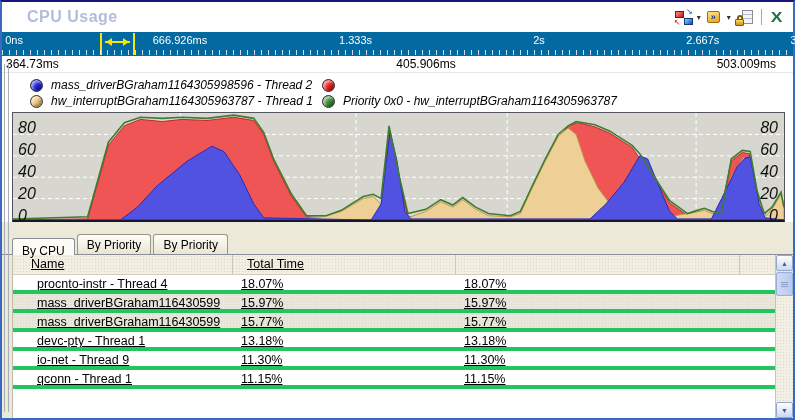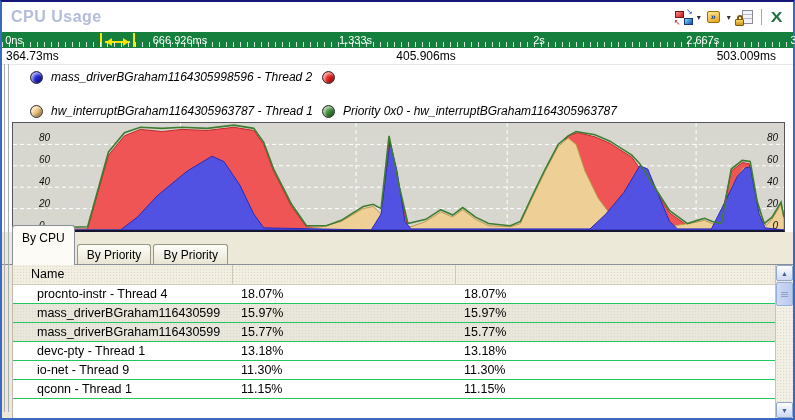--- a/index.html
+++ b/index.html
@@ -2,21 +2,21 @@
 <html><head>
 <meta charset="utf-8">
 <style>
   * { box-sizing: border-box; margin: 0; padding: 0; }
   html,body { width:795px; height:420px; overflow:hidden; background:#fff;
     font-family:"Liberation Sans", sans-serif; }
   .widget { position:relative; width:795px; height:420px; background:#fff;
     border:2px solid #3b68c1; border-top-color:#15157a; display:flex; flex-direction:column; }
 
   
-  .titlebar { height:30px; display:flex; align-items:center; padding:0 10px 0 9px; background:#fff; flex:none; }
+  .titlebar { height:30px; display:flex; align-items:center; padding:0 10px 0 25px; background:#fff; flex:none; }
   .title { font-size:16px; font-weight:bold; color:#b3bcdb; letter-spacing:.5px; }
   .toolbar { margin-left:auto; display:flex; align-items:center; gap:3px; }
   .tbtn { position:relative; width:18px; height:17px; display:inline-block; cursor:default; }
   .caret { font-size:8px; color:#333; padding:0 1px; line-height:17px; }
   .tsep { width:1px; height:16px; background:#a8a8a8; margin:0 5px; }
   .closex { font-weight:bold; font-size:14px; color:#1f7145; transform:scaleX(1.25); padding:0 2px; line-height:17px; }
 
   .sq1 { position:absolute; left:0; top:2px; width:9px; height:7px;
     background:linear-gradient(135deg,#ff8c8c,#c01818); border:1px solid #701818; }
   .sq2 { position:absolute; right:0; bottom:1px; width:9px; height:7px;
@@ -29,75 +29,75 @@
   .panelic { position:absolute; right:0; top:1px; width:11px; height:14px; background:#f4f4f8;
     border:1px solid #8a8a9a; }
   .panelic::before { content:""; position:absolute; left:0; right:0; top:3px; height:1px; background:#b8b8c8; }
   .panelic::after  { content:""; position:absolute; left:0; right:0; top:7px; height:1px; background:#b8b8c8; }
   .lockb { position:absolute; left:0; bottom:0; width:9px; height:7px; border-radius:1px;
     background:linear-gradient(#ffd860,#c89020); border:1px solid #7c5c08; }
   .locks { position:absolute; left:2px; bottom:6px; width:6px; height:5px;
     border:2px solid #7c5c08; border-bottom:none; border-radius:4px 4px 0 0; }
 
   
-  .ruler { position:relative; height:16px; background:#15803d; flex:none;text-align:center; }
+  .ruler { position:relative; height:24px; background:#0369a1; flex:none;text-align:center; }
   .ruler::after { content:""; position:absolute; left:0; right:0; bottom:1px; height:5px;
     background:repeating-linear-gradient(90deg, rgba(255,255,255,.8) 0 1px, transparent 1px 7px); }
   .rlabel { position:absolute; top:2px; color:#fff; font-size:11px; white-space:nowrap; }
   .sel { position:absolute; top:1px; bottom:1px; border-left:2px solid #ffe400; border-right:2px solid #ffe400; }
   .sel-hline { position:absolute; left:3px; right:3px; top:8px; height:2px; background:#ffe400; }
   .sel-hline::before { content:""; position:absolute; left:-3px; top:-3px; width:0; height:0;
     border:4px solid transparent; border-right:6px solid #ffe400; }
   .sel-hline::after { content:""; position:absolute; right:-3px; top:-3px; width:0; height:0;
     border:4px solid transparent; border-left:6px solid #ffe400; }
 
   
   .times { position:relative; height:17px; background:#fff; font-size:12px; color:#000; flex:none;
     border-bottom:1px solid #e8e8e8; }
   .t-left { position:absolute; left:4px; top:1px; }
   .t-mid { position:absolute; left:424px; top:1px; transform:translateX(-50%); }
   .t-right { position:absolute; right:17px; top:1px; }
 
   
   .legend { padding:5px 0 2px 28px; background:#fff; display:grid;
-    grid-template-columns:292px auto; row-gap:20px; flex:none; }
+    grid-template-columns:292px auto; row-gap:2px; flex:none; }
   .legend-item { display:flex; align-items:center; gap:8px; font-style:italic; font-size:12px; color:#000;
     white-space:nowrap; }
   .dot { width:13px; height:13px; border-radius:50%; border:1px solid #333; flex:none;
     box-shadow:inset 2px 2px 3px rgba(255,255,255,.65), inset -2px -2px 3px rgba(0,0,0,.35); }
   .dot.hatched { background-image:repeating-linear-gradient(45deg, rgba(0,60,0,.45) 0 1px, transparent 1px 3px),
     repeating-linear-gradient(-45deg, rgba(0,60,0,.45) 0 1px, transparent 1px 3px); }
 
   
   .chart { position:relative; margin:2px 8px 0 10px; height:110px; background:#d7d7d0;
     border:1px solid #54545e; border-bottom:2px solid #16162e; flex:none; }
   .chart svg { position:absolute; left:0; top:0; width:100%; height:100%; }
-  .ylab { position:absolute; font-style:italic; font-size:10px; color:#101010; line-height:12px;margin-left:21px; }
+  .ylab { position:absolute; font-style:italic; font-size:16px; color:#101010; line-height:12px; }
 
   
   .lower { flex:1; background:#ece9d8; padding-top:10px; display:flex; flex-direction:column; min-height:0; }
   .tabs { padding-left:10px; display:flex; align-items:flex-end; height:23px; flex:none;
     border-bottom:1px solid #8a8e99; }
   .tab { font-size:12px; color:#000; padding:3px 9px 3px; margin-right:2px; position:relative;
     background:linear-gradient(#fefef8,#e9e5d4); border:1px solid #9a9685; border-bottom:none;
     border-radius:3px 3px 0 0; height:20px; white-space:nowrap; }
-  .tab.active { background:#fcfbf5; border-color:#8a8e99; height:40px; padding-top:5px;
+  .tab.active { background:#fcfbf5; border-color:#8a8e99; height:17px; padding-top:5px;
     margin-bottom:-1px; z-index:2; }
 
   .tablewrap { margin-left:10px; flex:1; min-height:0; display:flex; background:#efede0;
     border-left:1px solid #c0bcac; }
   .tbl { flex:1; min-width:0; overflow:hidden; background:#fff; }
-  .trow, .thead { display:grid; grid-template-columns:220px 223px 284px 1fr; }
+  .trow, .thead { display:grid; grid-template-columns:220px 223px 284px 1fr;text-decoration:underline; }
   .thead { height:20px; background:#f2efe2;
     background-image:radial-gradient(#ddd9c8 1px, transparent 1px); background-size:3px 3px;
     border-bottom:1px solid #d2cebf; }
   .hcell { font-size:12.5px; color:#000; padding:2px 4px 0 14px; border-right:1px solid #ccc8b6;
     white-space:nowrap; overflow:hidden; }
   .hcell.first { padding-left:18px; }
-  .trow { height:19px; background:#fff; border-bottom:1px solid #22c55e; }
+  .trow { height:19px; background:#fff; border-bottom:4px solid #22c55e; }
   .trow.alt { background:#e9e7db;
     background-image:radial-gradient(#dcd9ca 1px, transparent 1px); background-size:3px 3px; }
   .tcell { font-size:12.5px; color:#000; padding:2px 4px 0 8px; white-space:nowrap; overflow:hidden; }
   .tcell.first { padding-left:24px; }
 
   
   .vscroll { width:18px; flex:none; display:flex; flex-direction:column; background:#f2f0e4;
     background-image:radial-gradient(#dedacb 1px, transparent 1px); background-size:3px 3px;
     border-left:1px solid #c8c4b4; }
   .sbbtn { height:16px; flex:none; background:linear-gradient(#fdfdfe,#cdd9f2);
@@ -212,20 +212,21 @@
   <div class="lower">
     <div class="tabs" id="tabs">
         <span class="tab active">By CPU</span>
         <span class="tab">By Priority</span>
         <span class="tab">By Priority</span>
       </div>
     <div class="tablewrap">
       <div class="tbl" id="tbl">
           <div class="thead">
             <div class="hcell first">Name</div>
+            <div class="hcell">Total Time</div>
             <div class="hcell"></div>
           </div>
           <div class="trow">
             <div class="tcell first">procnto-instr - Thread 4</div>
             <div class="tcell">18.07%</div>
             <div class="tcell">18.07%</div>
             <div class="tcell"></div>
           </div>
           <div class="trow alt">
             <div class="tcell first">mass_driverBGraham116430599</div>

